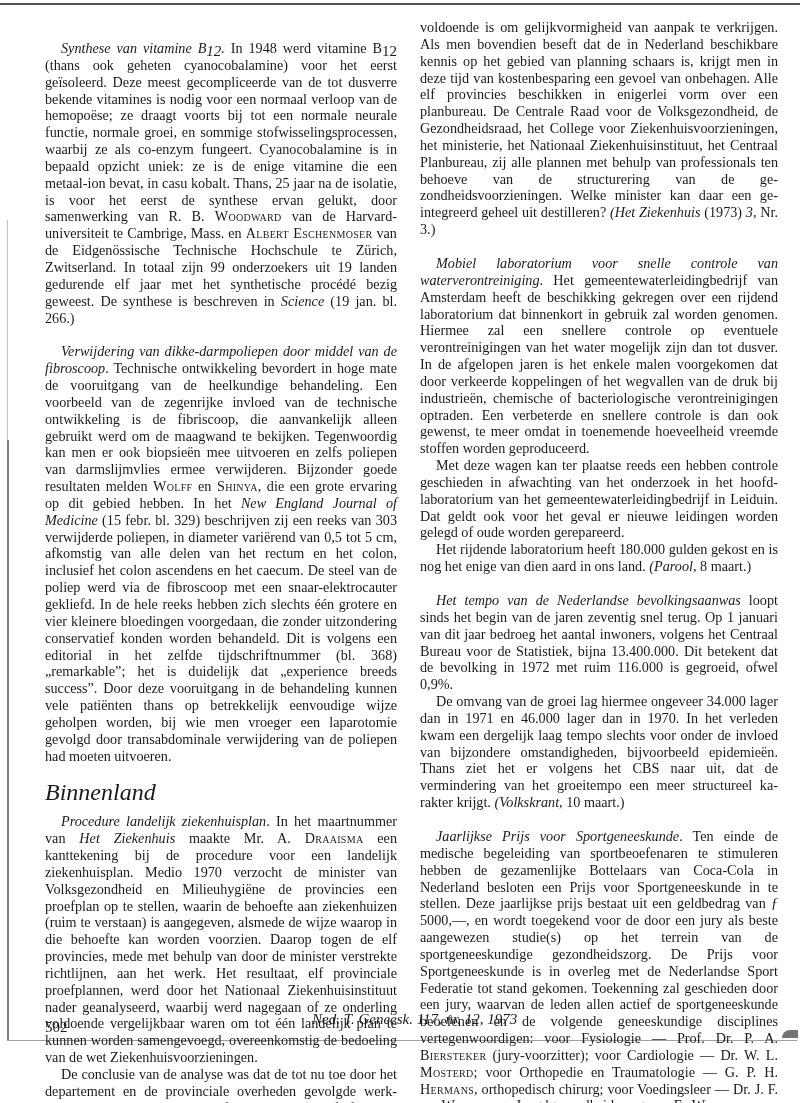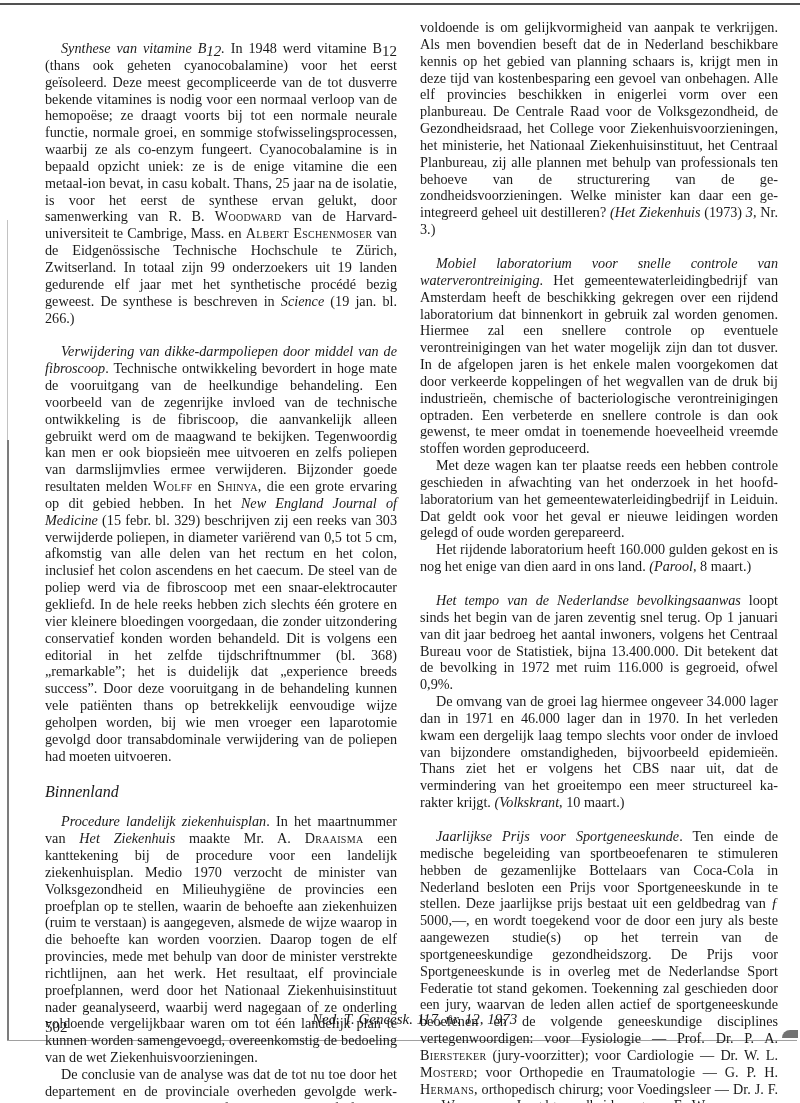--- a/index.html
+++ b/index.html
@@ -19,21 +19,21 @@
   .col-right { left: 420px; width: 358px; top: 19px; }
 
   p { margin: 0; text-indent: 0; }
   p.indent { text-indent: 16px; }
   .gap { height: 17px; }
   em, .it { font-style: italic; }
   .sc { font-variant: small-caps; letter-spacing: .3px; }
   sub { font-size: 15px; vertical-align: -3px; line-height: 0; }
 
   .signature { text-align: right; margin-top: 15px; }
-  .section-heading { font-style: italic; font-size: 16px; margin: 20px 0 12px 0; font-weight: normal; }
+  .section-heading { font-style: italic; font-size: 24px; margin: 20px 0 12px 0; font-weight: normal; }
 
   .footer { position: absolute; top: 1011px; left: 45px; width: 733px; font-size: 15px; }
   .footer .page-no { position: absolute; left: 0; top: 8px; }
   .footer .journal { position: absolute; left: 267px; top: 0; font-style: italic; }
 </style>
 </head>
 <body>
 
 <div class="scan-top"></div>
 <div class="scan-left-faint"></div>
@@ -69,21 +69,21 @@
     <span>voldoende is om gelijkvormigheid van aanpak te verkrijgen. Als men bovendien beseft dat de in Nederland beschikbare kennis op het gebied van planning schaars is, krijgt men in deze tijd van kostenbesparing een gevoel van onbehagen. Alle elf provincies beschikken in enigerlei vorm over een planbureau. De Centrale Raad voor de Volksgezondheid, de Gezondheidsraad, het College voor Ziekenhuisvoorzie­ningen, het ministerie, het Nationaal Ziekenhuisinstituut, het Centraal Planbureau, zij alle plannen met behulp van professionals ten behoeve van de structurering van de ge­zondheidsvoorzieningen. Welke minister kan daar een ge­integreerd geheel uit destilleren? </span><span class="it">(Het Ziekenhuis</span><span> (1973) </span><span class="it">3</span><span>, Nr. 3.)</span>
   </p>
 
   <div class="gap"></div>
 
   <p class="indent">
     <span class="it">Mobiel laboratorium voor snelle controle van waterverontreiniging</span><span>. Het gemeentewaterleidingbedrijf van Amsterdam heeft de beschikking gekregen over een rijdend laboratorium dat binnenkort in gebruik zal worden genomen. Hiermee zal een snellere controle op eventuele verontreinigingen van het water mogelijk zijn dan tot dusver. In de afgelopen jaren is het enkele malen voorgekomen dat door verkeerde kop­pelingen of het wegvallen van de druk bij industrieën, che­mische of bacteriologische verontreinigingen optraden. Een verbeterde en snellere controle is dan ook gewenst, te meer omdat in toenemende hoeveelheid vreemde stoffen worden geproduceerd.</span>
   </p>
   <p class="indent">Met deze wagen kan ter plaatse reeds een hebben controle geschieden in afwachting van het onderzoek in het hoofd­laboratorium van het gemeentewaterleidingbedrijf in Lei­duin. Dat geldt ook voor het geval er nieuwe leidingen wor­den gelegd of oude worden gerepareerd.</p>
   <p class="indent">
-    <span>Het rijdende laboratorium heeft 160.000 gulden gekost en is nog het enige van dien aard in ons land. </span><span class="it">(Parool</span><span>, 8 maart.)</span>
+    <span>Het rijdende laboratorium heeft 180.000 gulden gekost en is nog het enige van dien aard in ons land. </span><span class="it">(Parool</span><span>, 8 maart.)</span>
   </p>
 
   <div class="gap"></div>
 
   <p class="indent">
     <span class="it">Het tempo van de Nederlandse bevolkingsaanwas</span><span> loopt sinds het begin van de jaren zeventig snel terug. Op 1 januari van dit jaar bedroeg het aantal inwoners, volgens het Centraal Bu­reau voor de Statistiek, bijna 13.400.000. Dit betekent dat de bevolking in 1972 met ruim 116.000 is gegroeid, ofwel 0,9%.</span>
   </p>
   <p class="indent">
     <span>De omvang van de groei lag hiermee ongeveer 34.000 lager dan in 1971 en 46.000 lager dan in 1970. In het ver­leden kwam een dergelijk laag tempo slechts voor onder de invloed van bijzondere omstandigheden, bijvoorbeeld epi­demieën. Thans ziet het er volgens het CBS naar uit, dat de vermindering van het groeitempo een meer structureel ka­rakter krijgt. </span><span class="it">(Volkskrant</span><span>, 10 maart.)</span>
   </p>

